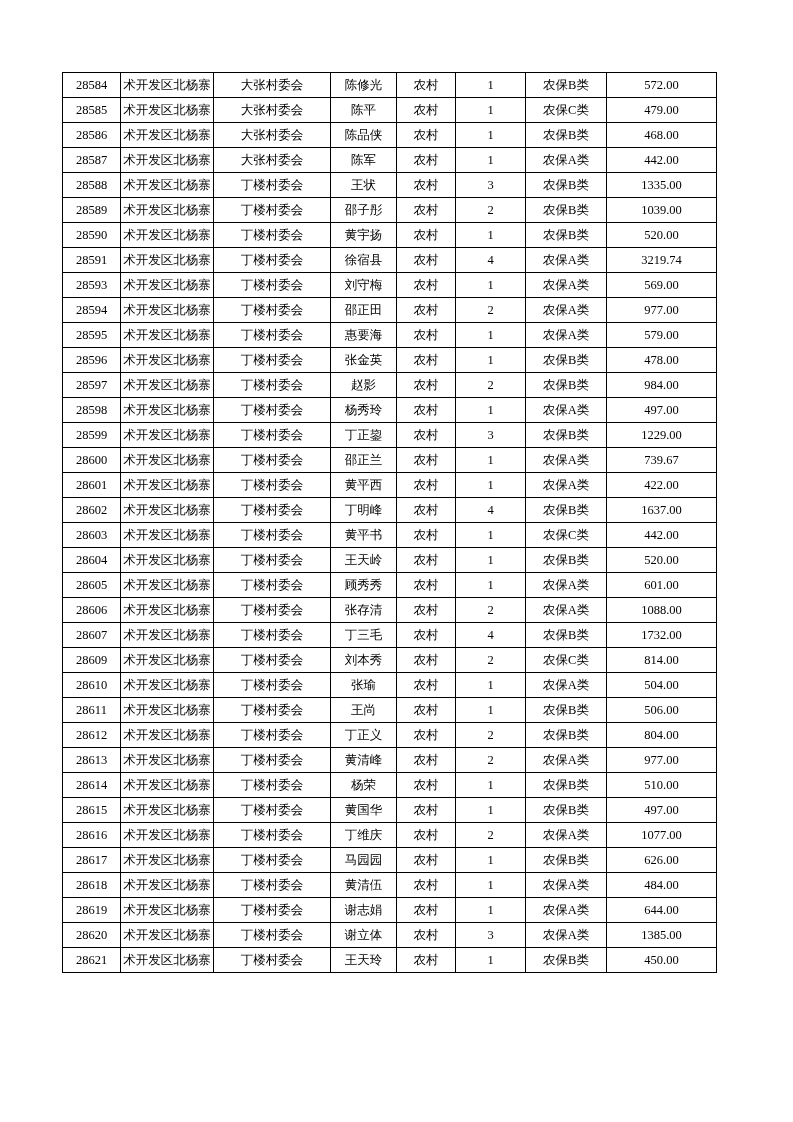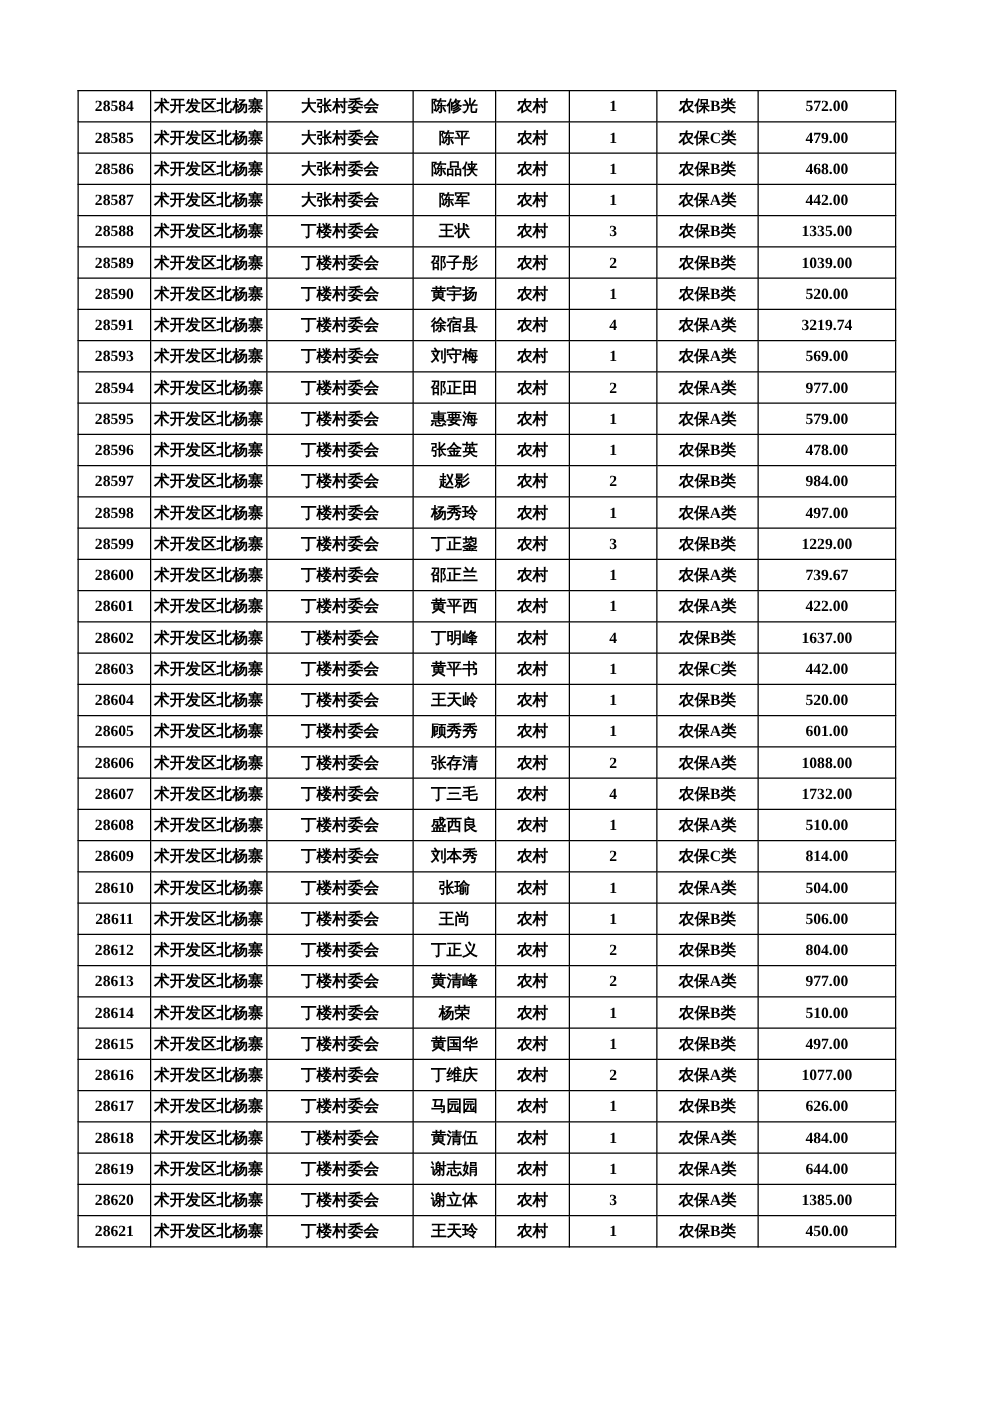--- a/index.html
+++ b/index.html
@@ -11,21 +11,20 @@
     height: 1122px;
     background: #ffffff;
     font-family: "Liberation Serif", "DejaVu Serif", serif;
   }
   .page {
     position: relative;
     width: 793px;
     height: 1122px;
     background: #ffffff;
     overflow: hidden;
-    font-weight: bold;
   }
   table.grid {
     position: absolute;
     left: 62px;
     top: 72px;
     border-collapse: collapse;
     table-layout: fixed;
   }
   table.grid td {
     border: 1px solid #000000;
@@ -280,30 +279,20 @@
           <td class="align-center">28607</td>
           <td class="align-center">术开发区北杨寨</td>
           <td class="align-center">丁楼村委会</td>
           <td class="align-center">丁三毛</td>
           <td class="align-center">农村</td>
           <td class="align-center">4</td>
           <td class="align-center">农保B类</td>
           <td class="align-right">1732.00</td>
         </tr>
         <tr>
-          <td class="align-center">28608</td>
-          <td class="align-center">术开发区北杨寨</td>
-          <td class="align-center">丁楼村委会</td>
-          <td class="align-center">盛西良</td>
-          <td class="align-center">农村</td>
-          <td class="align-center">1</td>
-          <td class="align-center">农保A类</td>
-          <td class="align-right">510.00</td>
-        </tr>
-        <tr>
           <td class="align-center">28609</td>
           <td class="align-center">术开发区北杨寨</td>
           <td class="align-center">丁楼村委会</td>
           <td class="align-center">刘本秀</td>
           <td class="align-center">农村</td>
           <td class="align-center">2</td>
           <td class="align-center">农保C类</td>
           <td class="align-right">814.00</td>
         </tr>
         <tr>

